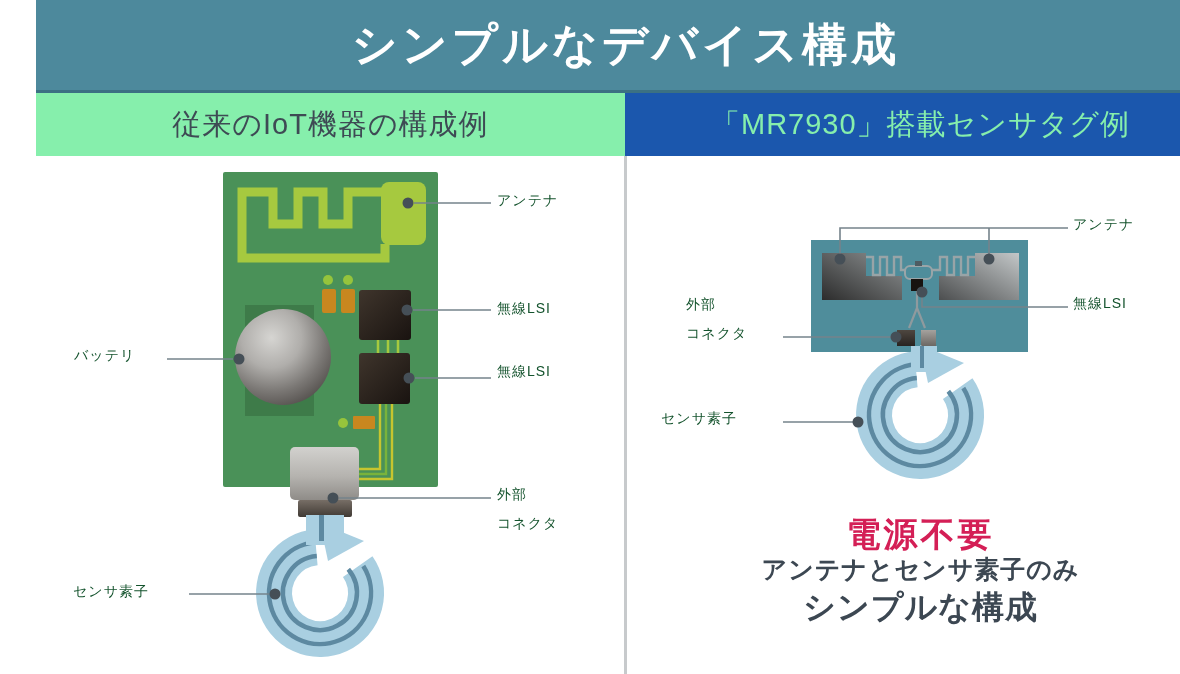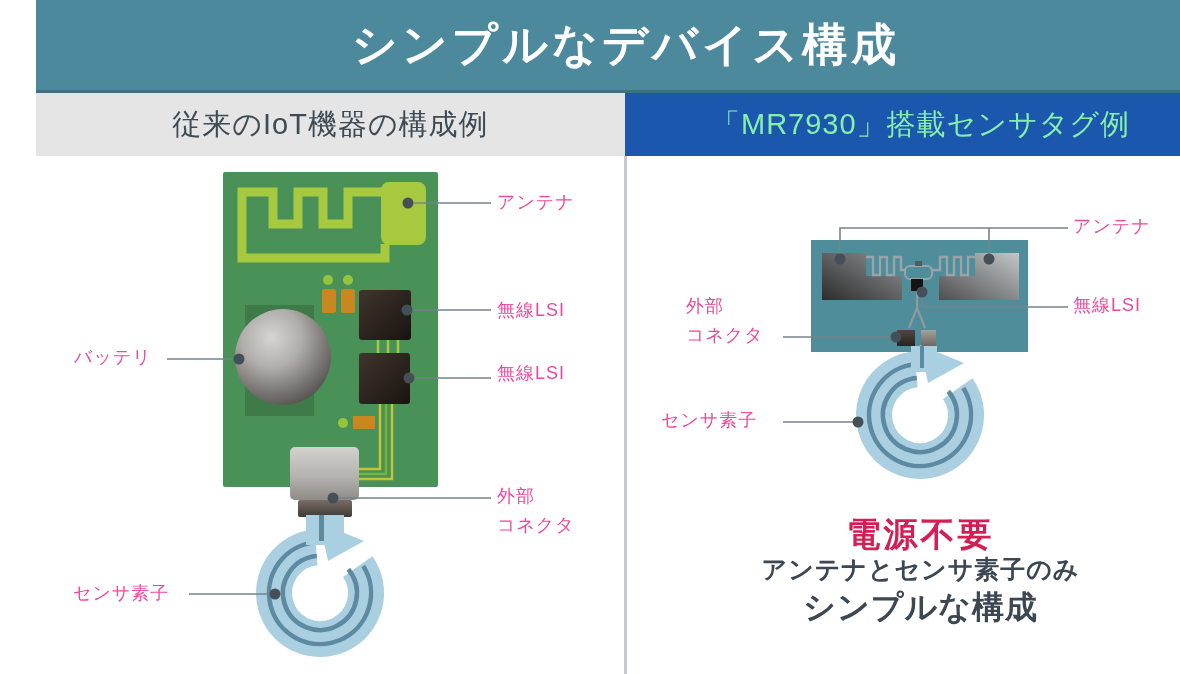--- a/index.html
+++ b/index.html
@@ -15,31 +15,31 @@
     display:flex;align-items:center;justify-content:center;
   }
   .banner h1{
     margin:0;color:#fff;font-size:45px;font-weight:700;letter-spacing:4px;
   }
   
   .head{
     position:absolute;top:93px;height:63px;display:flex;align-items:center;justify-content:center;
     font-size:29px;letter-spacing:1px;
   }
-  .head.left{left:0;width:589px;background:#e5e5e5;color:#3e4a54;}
+  .head.left{left:0;width:589px;background:#86efac;color:#3e4a54;}
   .head.right{left:589px;width:591px;background:#1b57ad;color:#86efac;}
   
   .divider{position:absolute;left:588px;top:156px;width:3px;height:518px;background:#c7cacc;}
   
   .panel-svg{position:absolute;top:156px;height:518px;}
   .panel-svg.left{left:0;width:589px;}
   .panel-svg.right{left:589px;width:591px;}
   
   .lbl{
-    position:absolute;font-size:18px;color:#ec4899;letter-spacing:1px;line-height:1;white-space:nowrap;
+    position:absolute;font-size:14px;color:#14532d;letter-spacing:1px;line-height:1;white-space:nowrap;
   }
   
   .cap{position:absolute;left:589px;width:591px;text-align:center;line-height:1;white-space:nowrap;}
   .cap.highlight{top:517px;font-size:34px;font-weight:700;color:#d41f56;letter-spacing:3px;}
   .cap.sub1{top:557px;font-size:25px;font-weight:700;color:#3c4752;letter-spacing:1px;}
   .cap.sub2{top:591px;font-size:32px;font-weight:700;color:#3c4752;letter-spacing:1px;}
 </style>
 </head>
 <body>
 

